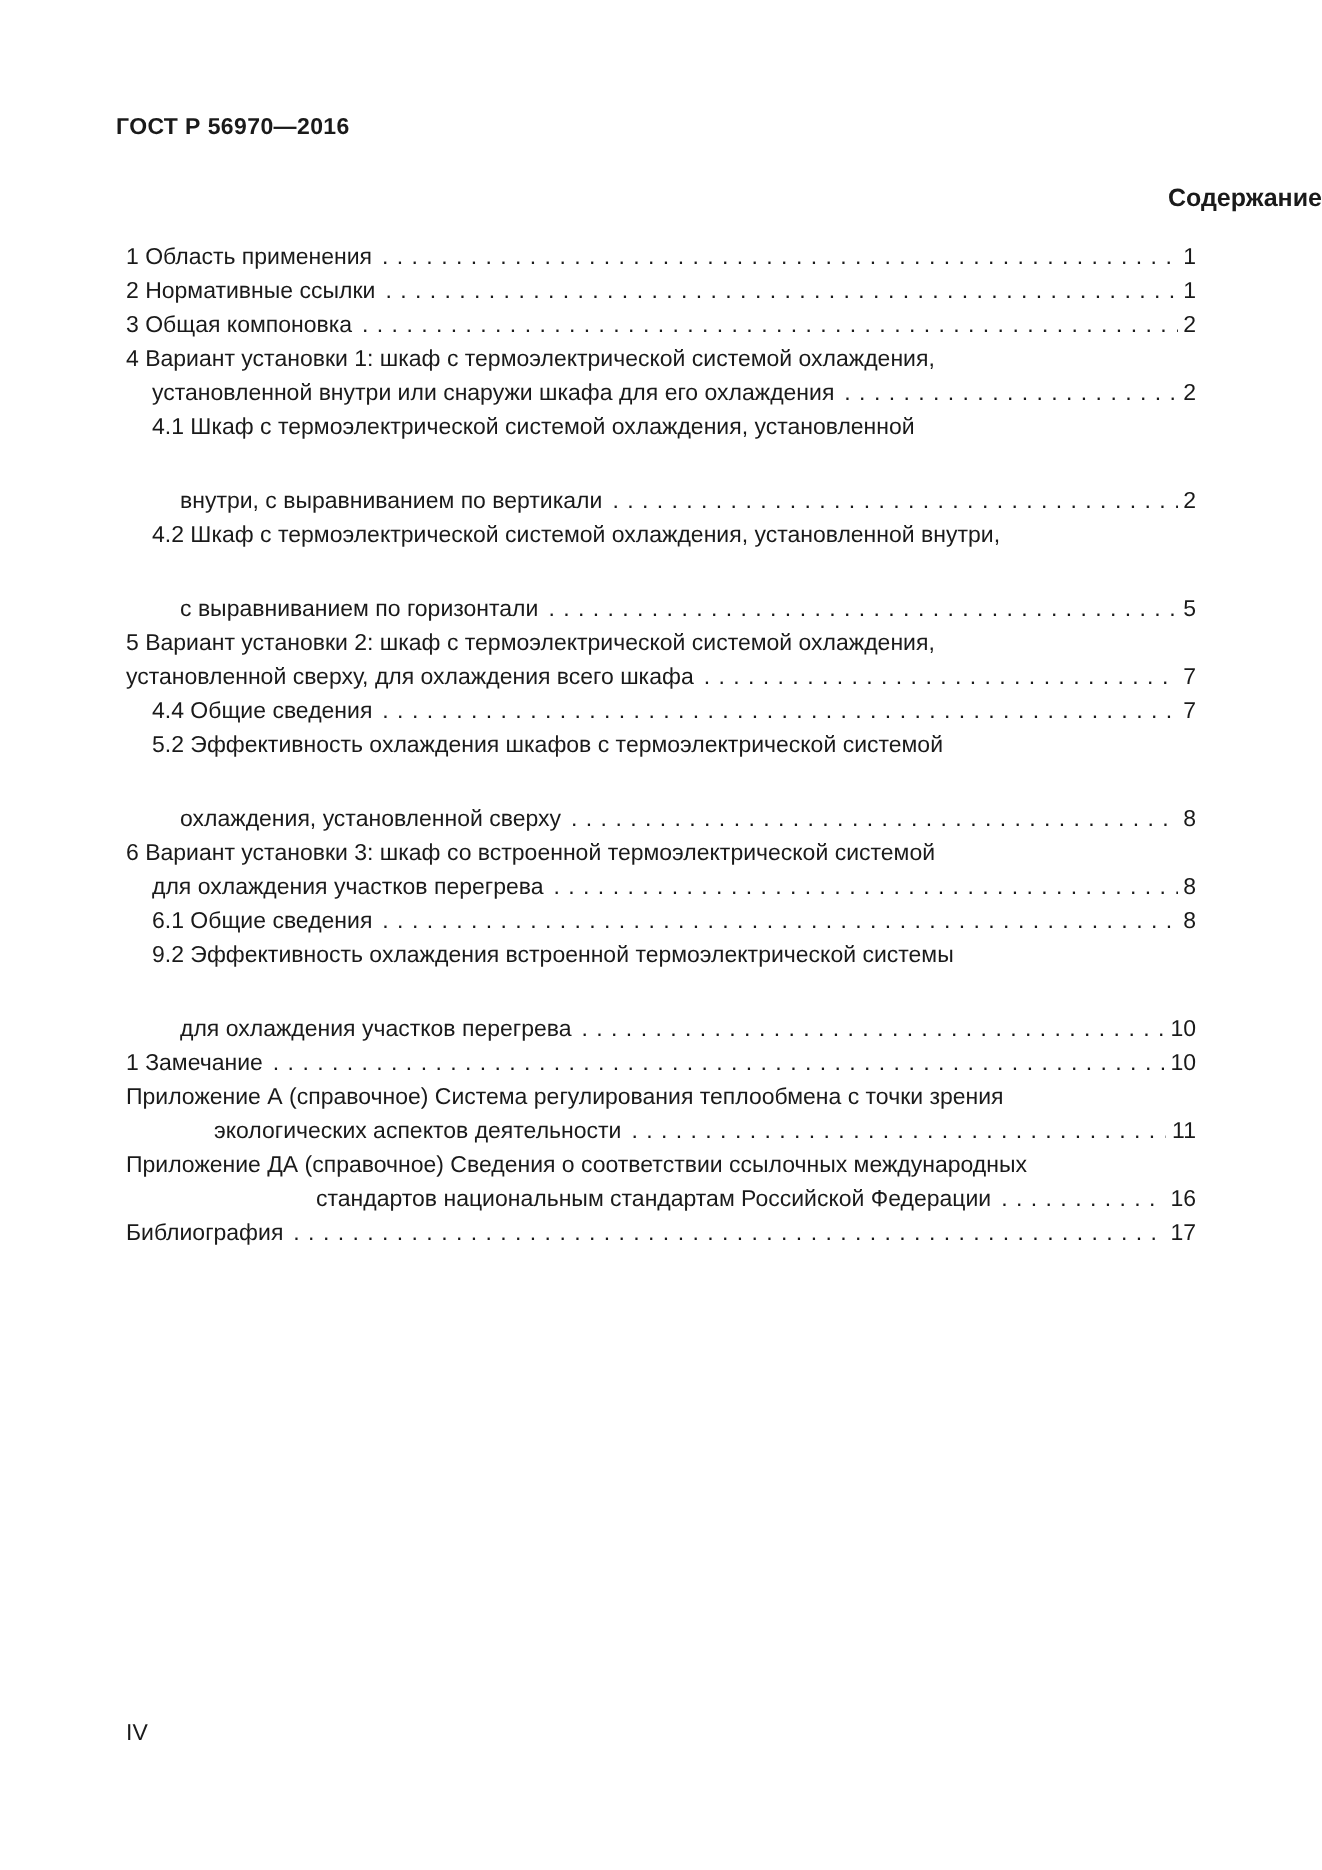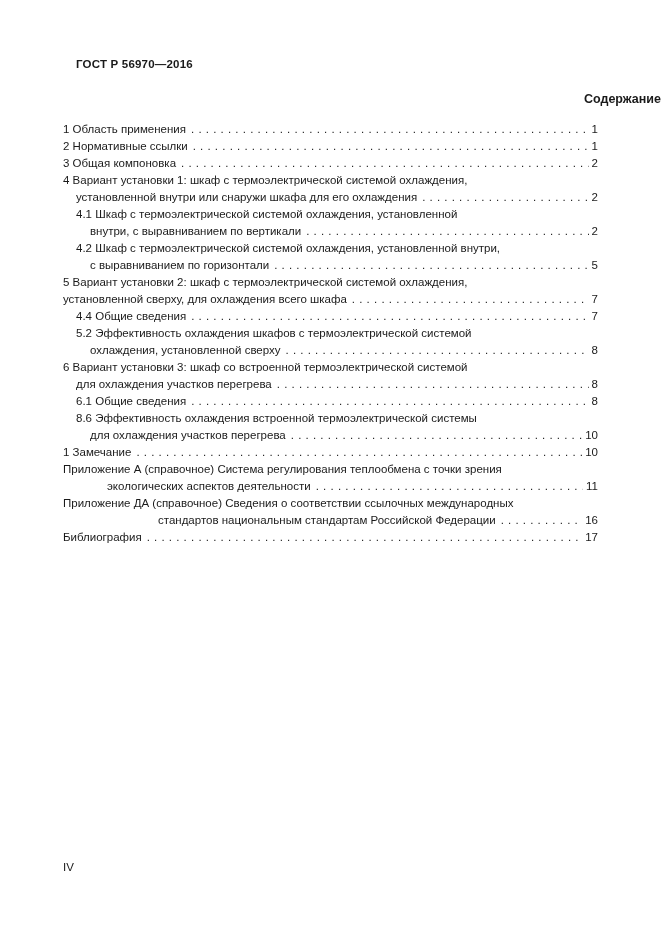--- a/index.html
+++ b/index.html
@@ -11,21 +11,21 @@
     position: relative;
     width: 661px;
     height: 935px;
     background: #ffffff;
     font-family: "Liberation Sans", sans-serif;
     color: #1a1a1a;
     overflow: hidden;
   }
   .doc-header {
     position: absolute;
-    left: 76px;
+    left: 58px;
     top: 58px;
     font-size: 11.5px;
     font-weight: bold;
     letter-spacing: 0.2px;
   }
   .doc-title {
     position: absolute;
     top: 92px;
     left: 0;
     width: 100%;
@@ -42,21 +42,21 @@
   }
   .toc-line {
     display: flex;
     align-items: baseline;
     line-height: 17px;
     white-space: nowrap;
   }
   .toc-text { flex: 0 0 auto; }
   .indent-0 { padding-left: 0; }
   .indent-1 { padding-left: 13px; }
-  .indent-2 { padding-left: 27px; }
+  .indent-2 { padding-left: 27px; margin-top: 20px; }
   .indent-3 { padding-left: 44px; }
   .indent-4 { padding-left: 95px; }
   .leader {
     flex: 1 1 auto;
     overflow: hidden;
     white-space: nowrap;
     margin: 0 3px 0 5px;
     min-width: 8px;
   }
   .leader::after {
@@ -150,21 +150,21 @@
         <span class="toc-text">для охлаждения участков перегрева</span>
         <span class="leader"></span>
         <span class="toc-page">8</span>
       </div>
       <div class="toc-line indent-1">
         <span class="toc-text">6.1 Общие сведения</span>
         <span class="leader"></span>
         <span class="toc-page">8</span>
       </div>
       <div class="toc-line indent-1">
-        <span class="toc-text">8.6 Эффективность охлаждения встроенной термоэлектрической системы</span>
+        <span class="toc-text">9.2 Эффективность охлаждения встроенной термоэлектрической системы</span>
       </div>
       <div class="toc-line indent-2">
         <span class="toc-text">для охлаждения участков перегрева</span>
         <span class="leader"></span>
         <span class="toc-page">10</span>
       </div>
       <div class="toc-line indent-0">
         <span class="toc-text">1 Замечание</span>
         <span class="leader"></span>
         <span class="toc-page">10</span>

